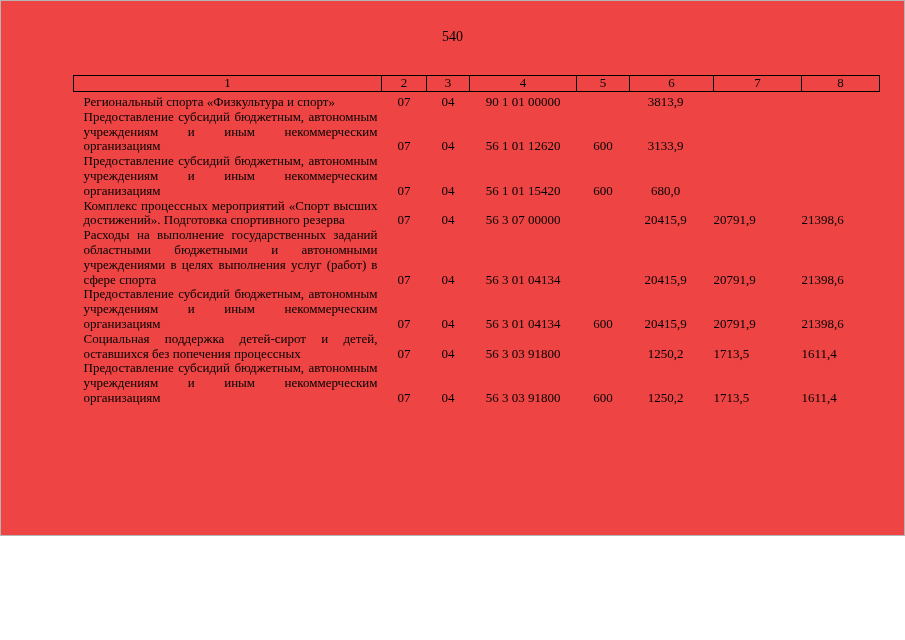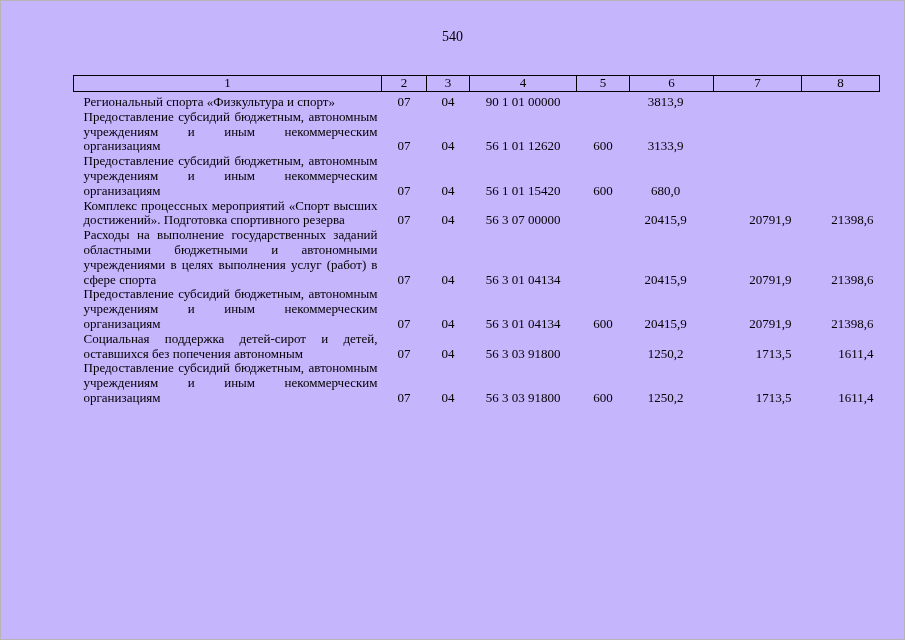--- a/index.html
+++ b/index.html
@@ -1,21 +1,21 @@
 <!DOCTYPE html>
 <html><head>
 <meta charset="utf-8">
 <style>
   html, body { margin: 0; padding: 0; background: #fff; }
   .page {
     position: relative;
     width: 905px;
-    height: 640px;
+    height: 536px;
     box-sizing: border-box;
-    background: #c4b5fd;
+    background: #ef4444;
     border: 1px solid #b5b5b5;
     overflow: hidden;
     font-family: "Liberation Serif", "DejaVu Serif", serif;
     color: #000;
   }
   .page-number {
     position: absolute;
     top: 28px;
     left: 0;
     width: 100%;
@@ -47,22 +47,22 @@
   }
   tbody tr:first-child td { padding-top: 3px; }
   td.c1 {
     text-align: justify;
     white-space: normal;
     padding-left: 10px;
     padding-right: 4px;
   }
   td.c2, td.c3, td.c4, td.c5 { text-align: center; margin-top: 18px; }
   td.c6 { text-align: center; padding-right: 12px; }
-  td.c7 { text-align: right; padding-right: 10px; }
-  td.c8 { text-align: right; padding-right: 6px; }
+  td.c7 { text-align: left; padding-right: 10px; }
+  td.c8 { text-align: left; padding-right: 6px; }
 </style>
 </head>
 <body>
 
 <div class="page">
   <div class="page-number">540</div>
 
   <table class="budget">
     <colgroup>
       <col style="width:308px">
@@ -141,21 +141,21 @@
         <td class="c1">Предоставление субсидий бюджетным, автономным учреждениям и иным некоммерческим организациям</td>
         <td class="c2">07</td>
         <td class="c3">04</td>
         <td class="c4">56 3 01 04134</td>
         <td class="c5">600</td>
         <td class="c6">20415,9</td>
         <td class="c7">20791,9</td>
         <td class="c8">21398,6</td>
       </tr>
       <tr>
-        <td class="c1">Социальная поддержка детей-сирот и детей, оставшихся без попечения автономным</td>
+        <td class="c1">Социальная поддержка детей-сирот и детей, оставшихся без попечения процессных</td>
         <td class="c2">07</td>
         <td class="c3">04</td>
         <td class="c4">56 3 03 91800</td>
         <td class="c5"></td>
         <td class="c6">1250,2</td>
         <td class="c7">1713,5</td>
         <td class="c8">1611,4</td>
       </tr>
       <tr>
         <td class="c1">Предоставление субсидий бюджетным, автономным учреждениям и иным некоммерческим организациям</td>

